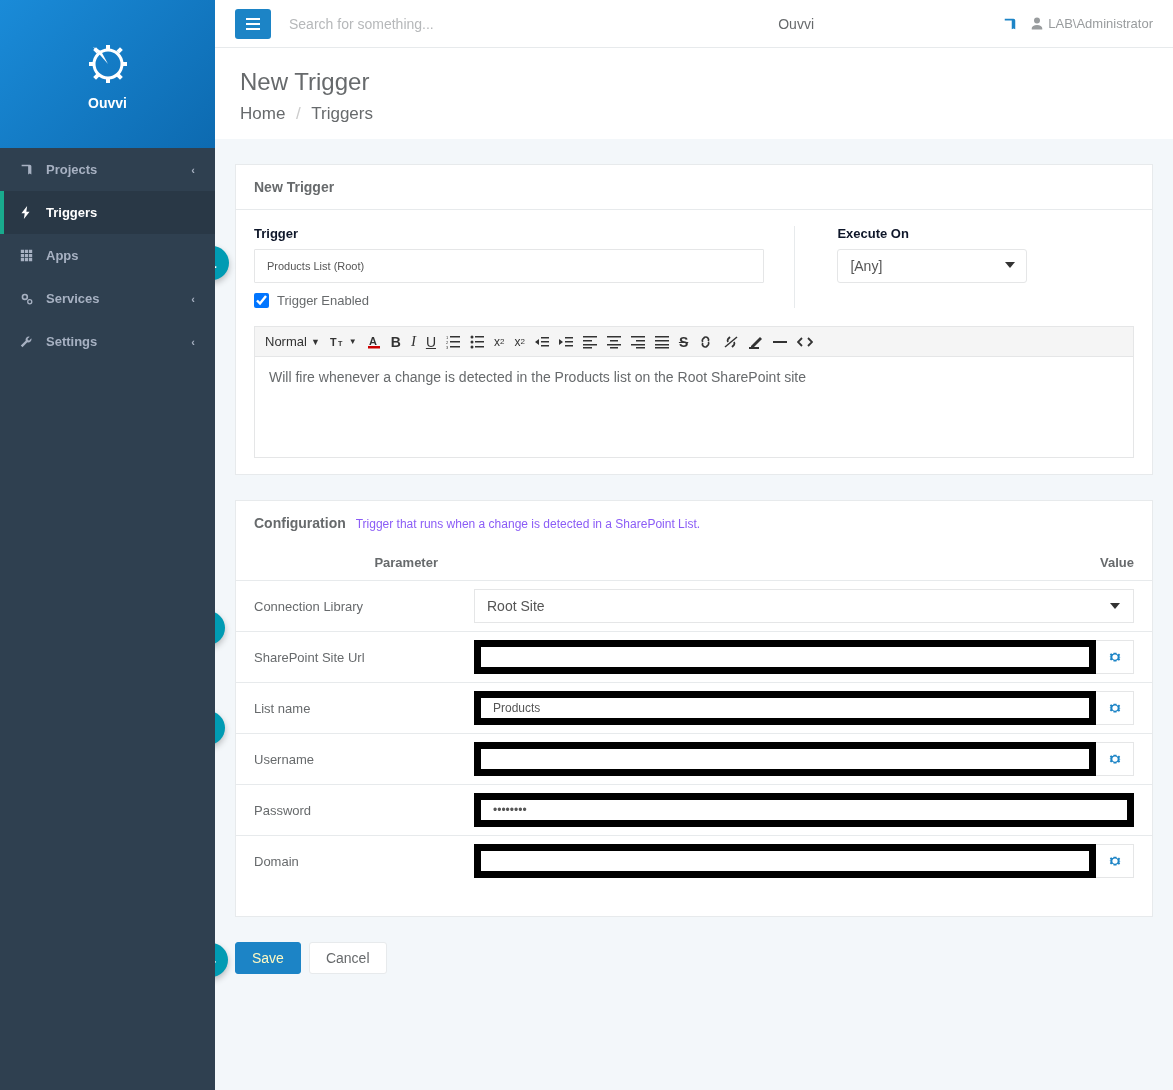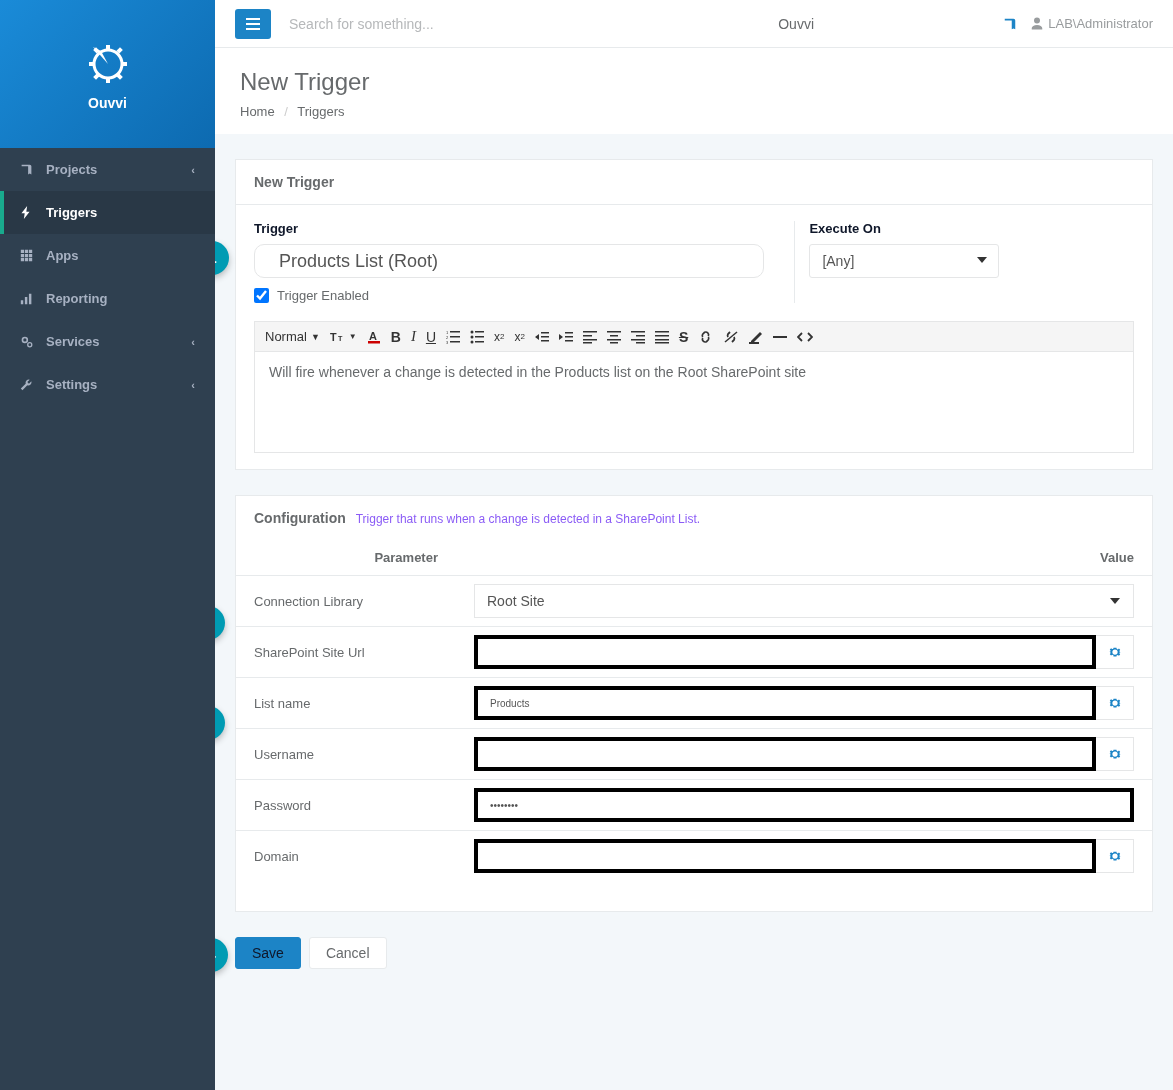--- a/index.html
+++ b/index.html
@@ -27,36 +27,36 @@
 .menu-toggle { width: 36px; height: 30px; background: #1c84c6; border-radius: 3px; display: flex; align-items: center; justify-content: center; color: #fff; cursor: pointer; margin-right: 18px; }
 .search-box { border: none; outline: none; font-size: 14px; color: #676a6c; flex: 0 0 300px; }
 .search-box::placeholder { color: #b6b8ba; }
 .topbar-center { flex: 1; text-align: center; font-size: 14px; color: #676a6c; font-weight: 500; }
 .topbar-right { display: flex; align-items: center; gap: 14px; color: #999c9e; font-size: 13px; }
 .topbar-right .user-link { display: flex; align-items: center; gap: 5px; cursor: pointer; }
 
 
 .page-heading { background: #fff; padding: 20px 25px 15px; border-bottom: 0; }
 .page-heading h2 { font-size: 24px; font-weight: 400; color: #676a6c; margin-bottom: 8px; }
-.breadcrumb { font-size: 13px; color: #676a6c; }
+.breadcrumb { font-size: 17px; color: #676a6c; }
 .breadcrumb a { color: #676a6c; text-decoration: none; cursor: pointer; }
 .breadcrumb .sep { color: #ccc; margin: 0 6px; }
 
 .content { padding: 25px 20px; }
 
 
 .panel { background: #fff; border: 1px solid #e7eaec; margin-bottom: 25px; position: relative; }
 .panel-heading { padding: 14px 18px; border-bottom: 1px solid #e7eaec; font-weight: 600; color: #676a6c; font-size: 14px; }
 .panel-body { padding: 16px 18px; }
 
 .form-row { display: flex; gap: 30px; }
 .form-col-left { flex: 0 0 58%; }
-.form-col-right { flex: 1; border-left: 1px solid #e7eaec; padding-left: 14px; }
+.form-col-right { flex: 1; border-left: 1px solid #e7eaec; padding-left: 42px; }
 .form-label { display: block; font-weight: 700; font-size: 13px; color: #0f172a; margin-bottom: 8px; }
-.form-control { width: 100%; height: 34px; padding: 6px 24px; border: 1px solid #e5e6e7; border-radius: 10px; font-size: 18px; color: #555; background: #fff; }
+.form-control { width: 100%; height: 34px; padding: 6px 12px; border: 1px solid #e5e6e7; border-radius: 1px; font-size: 11px; color: #555; background: #fff; }
 .form-select { width: 190px; height: 34px; padding: 6px 30px 6px 12px; border: 1px solid #e5e6e7; border-radius: 3px; font-size: 14px; color: #555; background: #fff; appearance: none; position: relative; }
 .select-wrap { position: relative; display: inline-block; }
 .select-wrap::after { content: ''; position: absolute; right: 12px; top: 13px; border-left: 5px solid transparent; border-right: 5px solid transparent; border-top: 6px solid #333; pointer-events: none; }
 .checkbox-row { margin-top: 10px; display: flex; align-items: center; gap: 8px; }
 .checkbox-row input { width: 15px; height: 15px; }
 .checkbox-row label { font-size: 13px; color: #676a6c; }
 
 
 .editor { border: 1px solid #e5e6e7; margin-top: 18px; }
 .editor-toolbar { background: #f5f5f5; border-bottom: 1px solid #e5e6e7; padding: 6px 10px; display: flex; align-items: center; gap: 10px; flex-wrap: wrap; }
@@ -68,30 +68,30 @@
 .config-head { padding: 14px 18px; }
 .config-head strong { font-size: 14px; color: #676a6c; font-weight: 700; margin-right: 6px; }
 .config-head span { font-size: 12px; color: #8b5cf6; }
 
 .config-table { width: 100%; border-collapse: collapse; }
 .config-table th { text-align: right; font-weight: 700; font-size: 13px; padding: 10px 18px; border-bottom: 1px solid #e7eaec; color: #676a6c; }
 .config-table td { padding: 8px 18px; border-bottom: 1px solid #e7eaec; vertical-align: middle; font-size: 13px; color: #676a6c; }
 .config-table tr:last-child td { border-bottom: none; }
 .param-col { width: 220px; }
 .value-cell-inner { display: flex; gap: 0; }
-.value-input { flex: 1; height: 34px; padding: 6px 12px; border: 4px solid #000000; font-size: 10px; color: #555; }
+.value-input { flex: 1; height: 34px; padding: 6px 12px; border: 7px solid #000000; font-size: 12px; color: #555; }
 .value-select-wrap { position: relative; flex: 1; }
 .value-select-wrap::after { content: ''; position: absolute; right: 14px; top: 14px; border-left: 5px solid transparent; border-right: 5px solid transparent; border-top: 6px solid #333; pointer-events: none; }
 .value-select { width: 100%; height: 34px; padding: 6px 12px; border: 1px solid #e5e6e7; font-size: 14px; color: #555; appearance: none; background: #fff; }
 .gear-btn { width: 38px; height: 34px; border: 1px solid #e5e6e7; border-left: none; background: #fff; display: flex; align-items: center; justify-content: center; color: #1c84c6; cursor: pointer; }
 
 
 .btn-row { display: flex; gap: 8px; margin-top: 20px; position: relative; }
 .btn { padding: 7px 16px; border-radius: 3px; font-size: 14px; cursor: pointer; border: 1px solid transparent; }
-.btn-primary { background: #1c84c6; color: #0f172a; border-color: #1c84c6; }
+.btn-primary { background: #1c84c6; color: #fef9c3; border-color: #1c84c6; }
 .btn-default { background: #fff; color: #676a6c; border: 1px solid #e7eaec; }
 
 
 .num-badge { position: absolute; width: 34px; height: 34px; border-radius: 50%; background: #009bb3; color: #fff; display: flex; align-items: center; justify-content: center; font-weight: 600; font-size: 17px; box-shadow: 0 3px 6px rgba(0,0,0,0.25); z-index: 5; }
 .num-badge.b1 { left: -41px; top: 36px; }
 .num-badge.b2 { left: -45px; top: 66px; }
 .num-badge.b3 { left: -45px; top: 166px; }
 .num-badge.b4 { left: -41px; top: 1px; }
 
 
@@ -144,30 +144,20 @@
         </a>
     </li>
     <li>
       <a>
           <span class="nav-icon ico">
         <svg width="13" height="13" viewBox="0 0 16 16">
               <path fill="currentColor" d="M1 1h4v4H1zM6 1h4v4H6zM11 1h4v4h-4zM1 6h4v4H1zM6 6h4v4H6zM11 6h4v4h-4zM1 11h4v4H1zM6 11h4v4H6zM11 11h4v4h-4z"></path>
             </svg>
       </span>
           <span>Apps</span>
-        </a>
-    </li>
-    <li>
-      <a>
-          <span class="nav-icon ico">
-        <svg width="13" height="13" viewBox="0 0 16 16">
-              <path fill="currentColor" d="M1 10h3v5H1zM6 6h3v9H6zM11 2h3v13h-3z"></path>
-            </svg>
-      </span>
-          <span>Reporting</span>
         </a>
     </li>
     <li>
       <a>
           <span class="nav-icon ico">
         <svg width="13" height="13" viewBox="0 0 16 16">
               <circle cx="6" cy="6" r="3" fill="none" stroke="currentColor" stroke-width="2"></circle>
               <circle cx="12" cy="12" r="2.5" fill="none" stroke="currentColor" stroke-width="1.6"></circle>
             </svg>
       </span>

